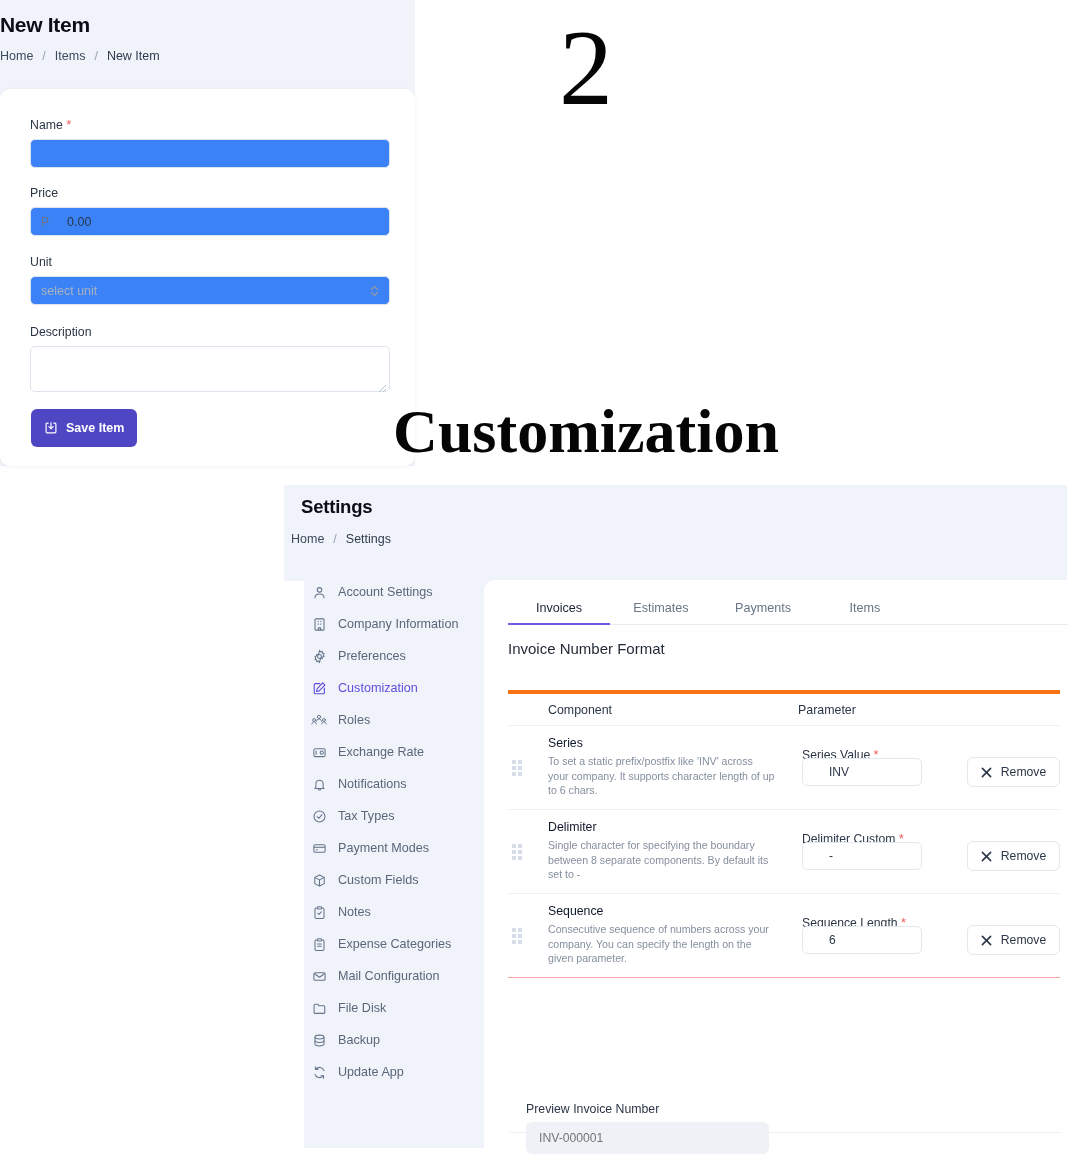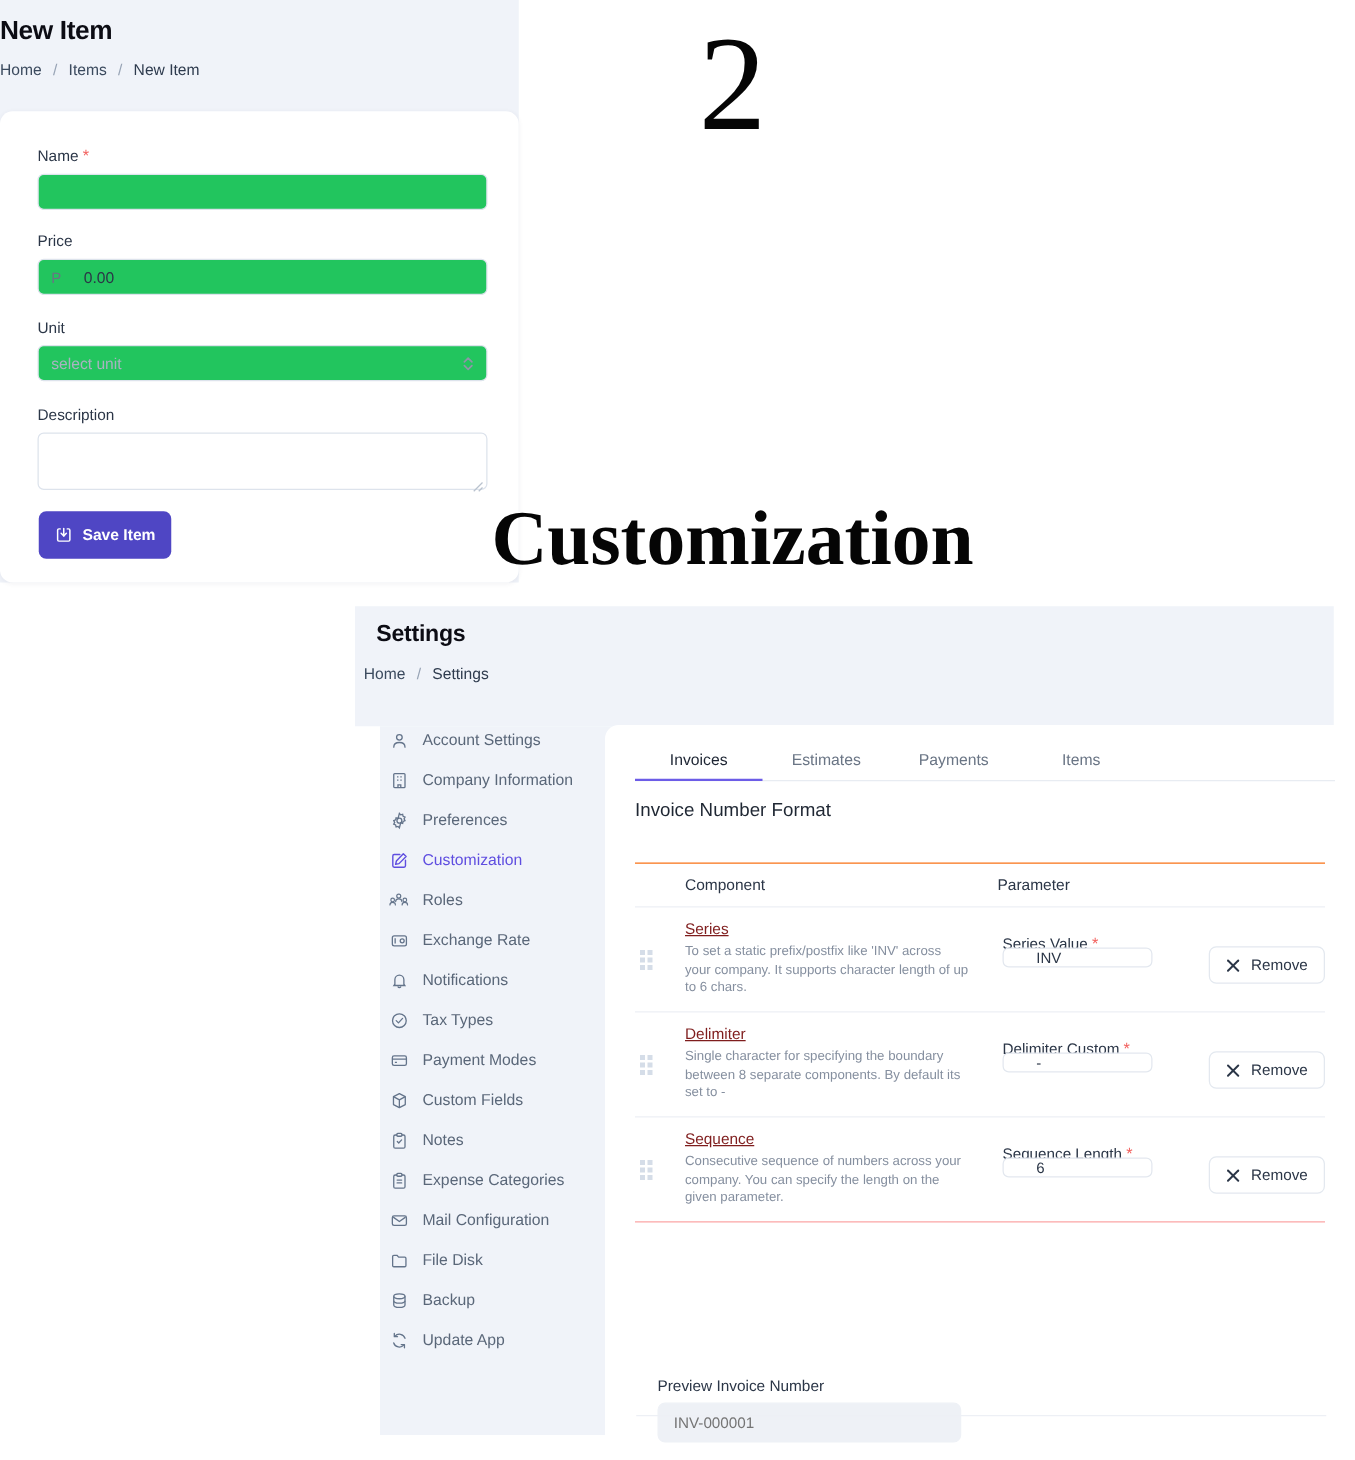--- a/index.html
+++ b/index.html
@@ -32,21 +32,21 @@
     box-shadow: 0 1px 4px rgba(30,40,70,0.06);
   }
   .field { position: absolute; left: 30px; width: 360px; }
   .flabel {
     font-size: 12.3px; color: #2b3647; font-weight: 500; display: block;
     margin-bottom: 7px;
   }
   .req { color: #f25f5c; font-size: 13px; }
   .inp {
     width: 360px; height: 29px; border: 1px solid #dde3ec; border-radius: 5px;
-    background: #22c55e; font-size: 12.5px; color: #2b3647; padding: 0 10px;
+    background: #3b82f6; font-size: 12.5px; color: #2b3647; padding: 0 10px;
     font-family: "Liberation Sans", sans-serif; outline: none;
   }
   .inp::placeholder { color: #a9b2c1; }
   .price-wrap { position: relative; width: 360px; }
   .price-inp { padding-left: 36px; }
   .cur-sym {
     position: absolute; left: 11px; top: 50%; transform: translateY(-50%);
     font-size: 12px; color: #6b7384; pointer-events: none;
   }
   .sel-wrap { position: relative; width: 360px; }
@@ -124,45 +124,45 @@
     display: flex; align-items: center; justify-content: center; width: 102px;
     cursor: pointer;
   }
   .tab.active { color: #1d2533; font-weight: 500; box-shadow: inset 0 -2px 0 0 #6c5ce7; }
 
   .sec-title { position: absolute; left: 24px; top: 60px; font-size: 15px; color: #1f2733; font-weight: 500; }
   .sec-sub { position: absolute; left: 24px; top: 85px; font-size: 12px; color: #7c8696; }
 
   .tbl-head {
     position: absolute; left: 24px; top: 110px; width: 552px; height: 36px;
-    border-top: 1px solid #f97316; border-bottom: 1px solid #edf0f5;
+    border-top: 4px solid #f97316; border-bottom: 1px solid #edf0f5;
     display: flex; align-items: center;
   }
   .th { font-size: 12.4px; color: #2b3647; font-weight: 500; }
   .th.c1 { margin-left: 40px; width: 250px; }
   .th.c2 { width: 200px; }
 
   .crow {
     position: absolute; left: 24px; width: 552px; height: 84px;
     border-bottom: 1px solid #edf0f5;
   }
   .crow.last { border-bottom: 1px solid #fca5a5; }
   .grip {
     position: absolute; left: 4px; top: 50%; transform: translateY(-50%);
     display: grid; grid-template-columns: 4px 4px; gap: 2px;
   }
   .grip i { display: block; width: 4px; height: 4px; background: #d5dde8; }
-  .cname { position: absolute; left: 40px; top: 10px; font-size: 12.3px; color: #7f1d1d; font-weight: 500; text-decoration: underline; }
+  .cname { position: absolute; left: 40px; top: 10px; font-size: 12.3px; color: #0f172a; font-weight: 500; }
   .cdesc {
     position: absolute; left: 40px; top: 28px; width: 228px;
     font-size: 10.6px; line-height: 1.38; color: #858f9f;
   }
   .plabel { position: absolute; left: 294px; top: 21px; font-size: 12.2px; color: #2b3647; font-weight: 500; }
   .pinput {
-    position: absolute; left: 294px; top: 32px; width: 120px; height: 16px;
+    position: absolute; left: 294px; top: 32px; width: 120px; height: 28px;
     border: 1px solid #e3e8ef; border-radius: 5px; background: #fff;
     font-size: 12px; color: #2b3647; padding: 0 26px; outline: none;
     font-family: "Liberation Sans", sans-serif;
   }
   .btn-remove {
     position: absolute; left: 459px; top: 31px; width: 93px; height: 30px;
     border: 1px solid #e3e8ef; border-radius: 6px; background: #fff;
     display: flex; align-items: center; justify-content: center; gap: 9px;
     font-size: 12.2px; color: #2b3647; cursor: pointer;
     font-family: "Liberation Sans", sans-serif;

